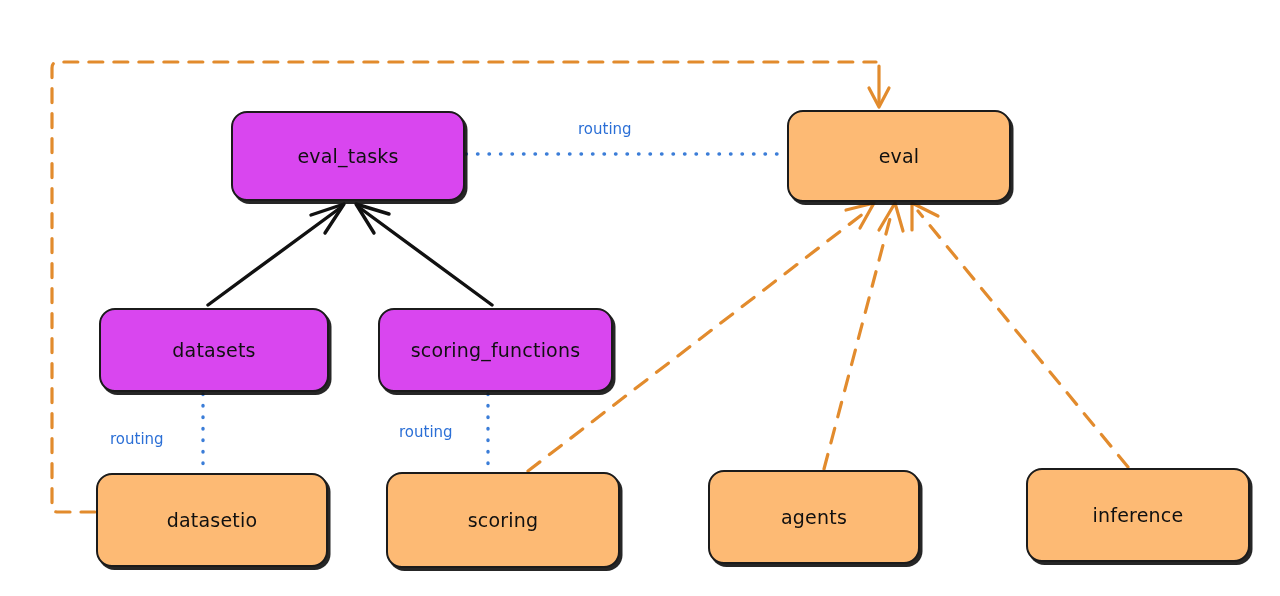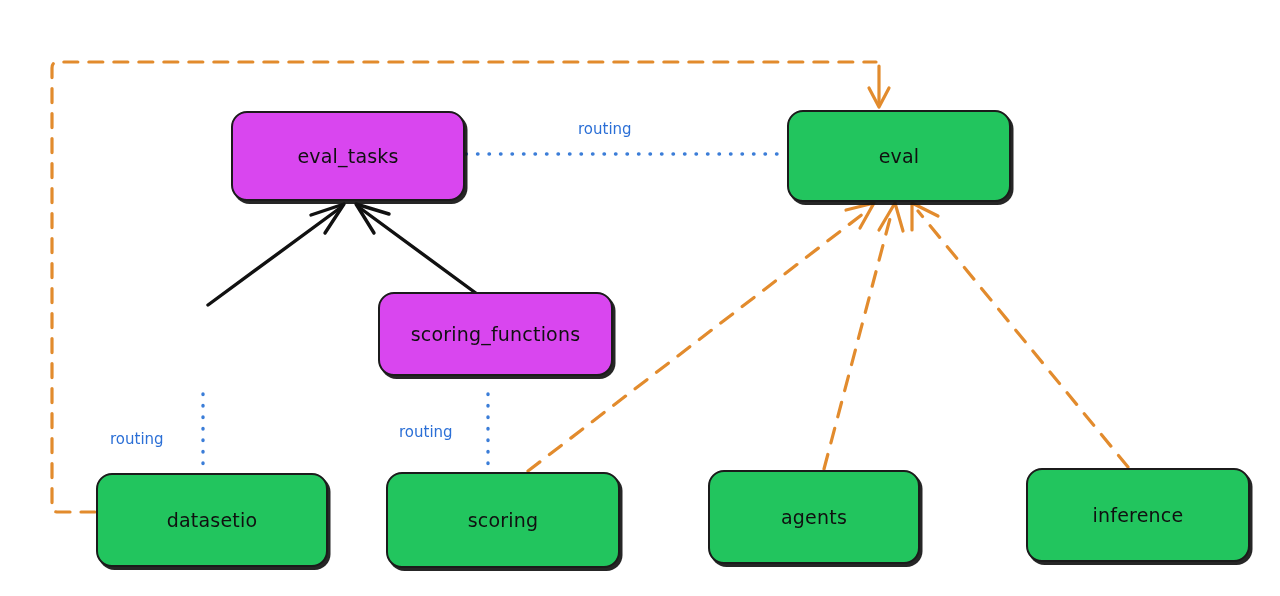--- a/index.html
+++ b/index.html
@@ -35,21 +35,21 @@
     font-family: "DejaVu Sans", sans-serif;
     font-size: 19px;
     color: #101010;
     letter-spacing: 0.2px;
     user-select: none;
   }
   .node.api {
     background: #d946ef;
   }
   .node.provider {
-    background: #22c55e;
+    background: #fdba74;
     justify-content: center;
   }
   .edge-label {
     position: absolute;
     font-family: "DejaVu Sans", sans-serif;
     font-size: 15px;
     color: #2b6fd6;
     white-space: nowrap;
     user-select: none;
   }
@@ -107,22 +107,25 @@
   </svg>
 
   <div class="node api" style="left:231px; top:111px; width:234px; height:90px;">
     <span>eval_tasks</span>
   </div>
 
   <div class="node provider" style="left:787px; top:110px; width:224px; height:92px;">
     <span>eval</span>
   </div>
 
+  <div class="node api" style="left:99px; top:308px; width:230px; height:84px;">
+    <span>datasets</span>
+  </div>
 
-  <div class="node api" style="left:378px; top:292px; width:235px; height:84px;">
+  <div class="node api" style="left:378px; top:308px; width:235px; height:84px;">
     <span>scoring_functions</span>
   </div>
 
   <div class="node provider" style="left:96px; top:473px; width:232px; height:94px;">
     <span>datasetio</span>
   </div>
 
   <div class="node provider" style="left:386px; top:472px; width:234px; height:96px;">
     <span>scoring</span>
   </div>

